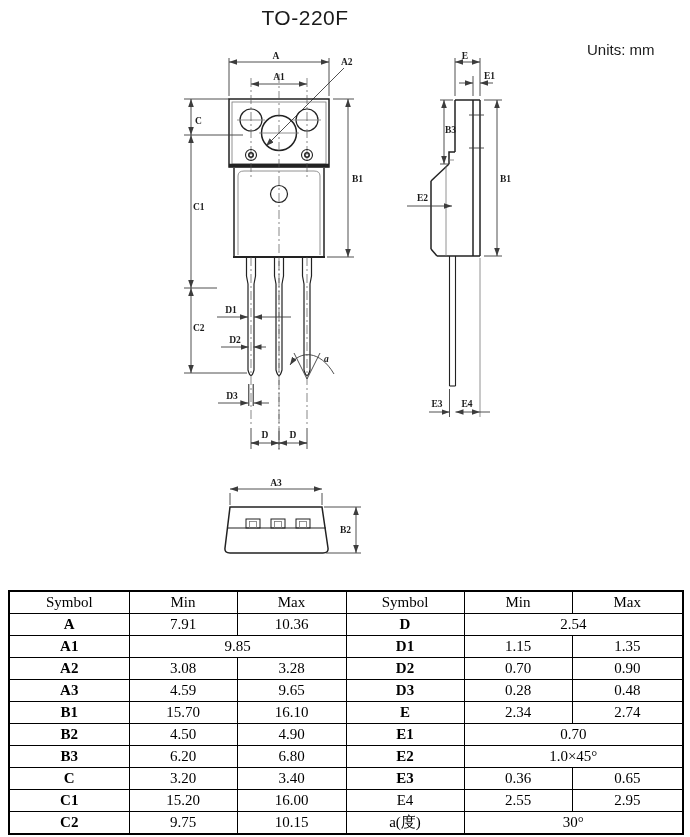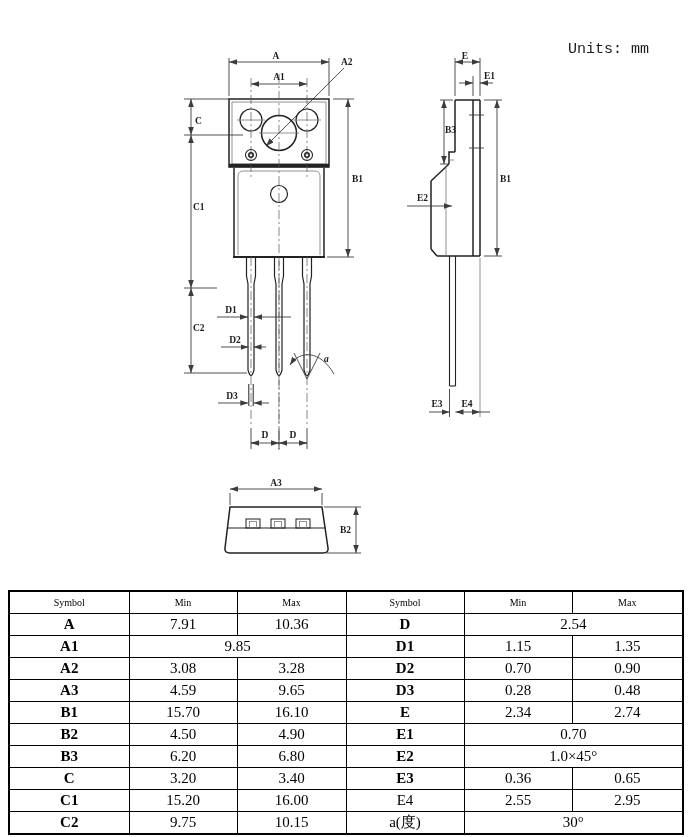--- a/index.html
+++ b/index.html
@@ -1,40 +1,41 @@
 <!DOCTYPE html>
 <html><head>
 <meta charset="utf-8">
 <style>
   html,body{margin:0;padding:0;background:#ffffff;}
   #page{position:relative;width:690px;height:837px;background:#ffffff;overflow:hidden;
         font-family:"Liberation Sans",sans-serif;color:#111;}
   .title{position:absolute;left:0;top:6px;width:610px;text-align:center;
          font-size:21px;letter-spacing:.5px;color:#1a1a1a;}
-  .units{position:absolute;left:568px;top:41px;font-size:15px;color:#1a1a1a;font-family:Liberation Mono, monospace;}
+  .units{position:absolute;left:587px;top:41px;font-size:15px;color:#1a1a1a;}
   svg text{font-family:"Liberation Serif",serif;font-weight:bold;font-size:9.5px;fill:#1c1c1c;}
   svg .ital{font-style:italic;}
   .part{stroke:#222;stroke-width:1.5;fill:none;}
   .thin{stroke:#777;stroke-width:.8;fill:none;}
   .dim{stroke:#3c3c3c;stroke-width:.9;fill:none;}
   .dash{stroke:#555;stroke-width:.7;fill:none;stroke-dasharray:9 3 2 3;}
   table.dim-table{position:absolute;left:8px;top:590px;width:674px;border-collapse:collapse;
       table-layout:fixed;font-family:"Liberation Serif",serif;font-size:15px;color:#000;
       border:2px solid #000;}
   .dim-table th,.dim-table td{border:1px solid #000;height:21px;text-align:center;
       padding:0 2px;font-weight:normal;white-space:nowrap;overflow:hidden;}
-  .dim-table th{font-weight:normal;font-size:10px;}
+  .dim-table th{font-weight:normal;font-size:15px;}
   .dim-table td.sym{font-weight:bold;}
   .dim-table td.reg{font-weight:normal;}
 </style>
 </head>
 <body>
 
 <div id="page">
 
+  <div class="title">TO-220F</div>
   <div class="units">Units: mm</div>
 
   <svg style="position:absolute;left:0;top:0;" width="690" height="588" viewBox="0 0 690 588">
     <defs>
       <marker id="ar" markerUnits="userSpaceOnUse" markerWidth="9" markerHeight="7" refX="8" refY="2.8" orient="auto-start-reverse">
         <path d="M0,0 L8,2.8 L0,5.6 z" fill="#3c3c3c"></path>
       </marker>
     </defs>
 
     <g>

